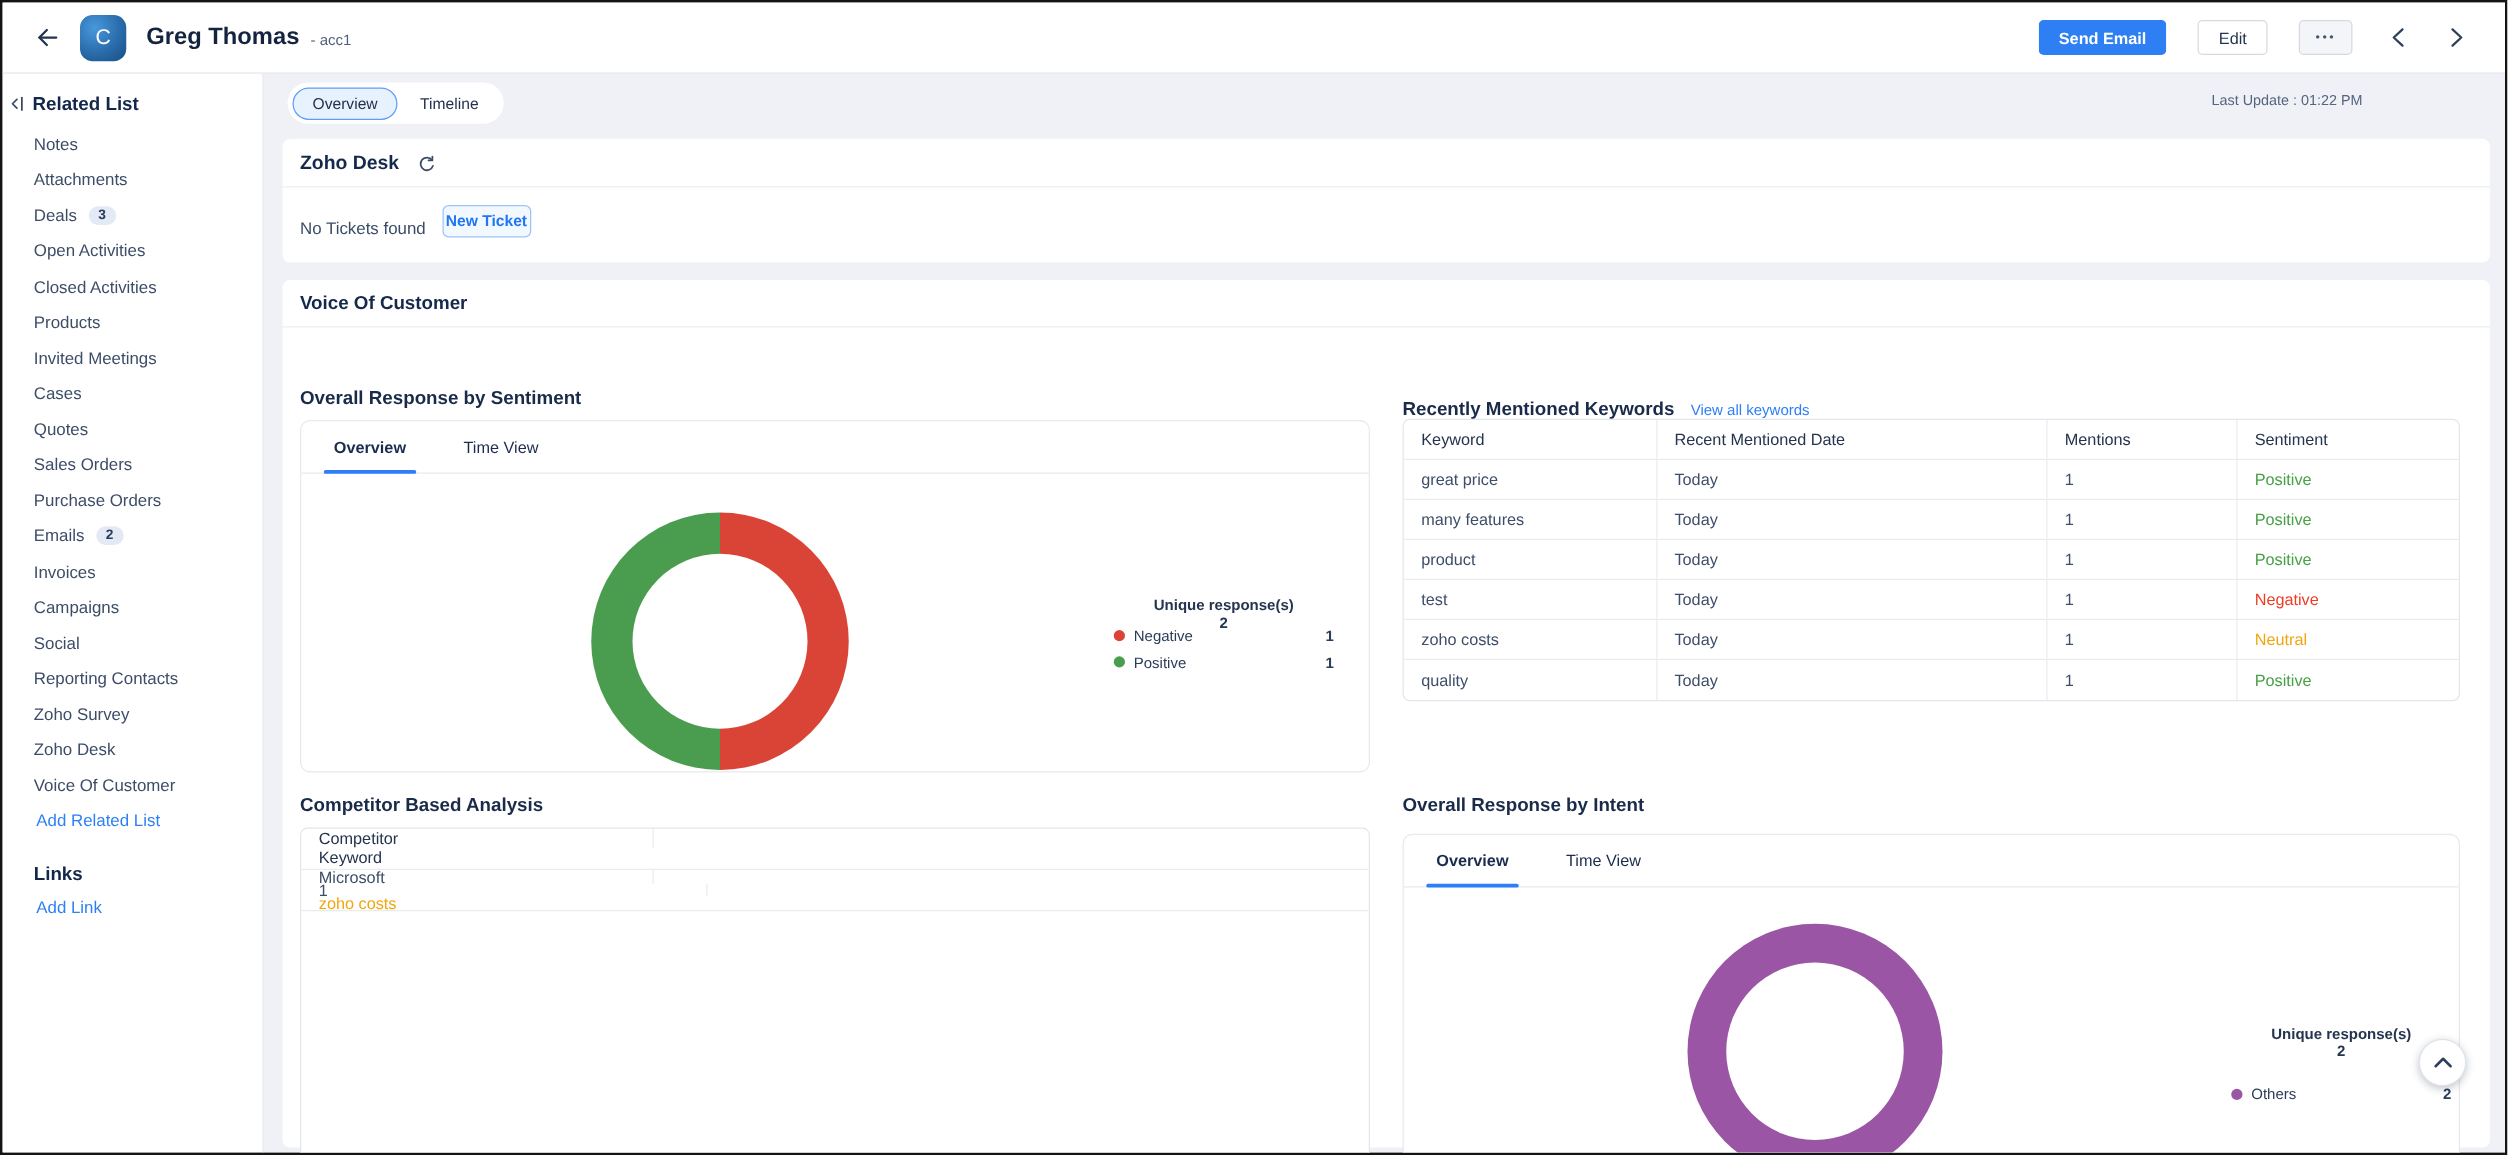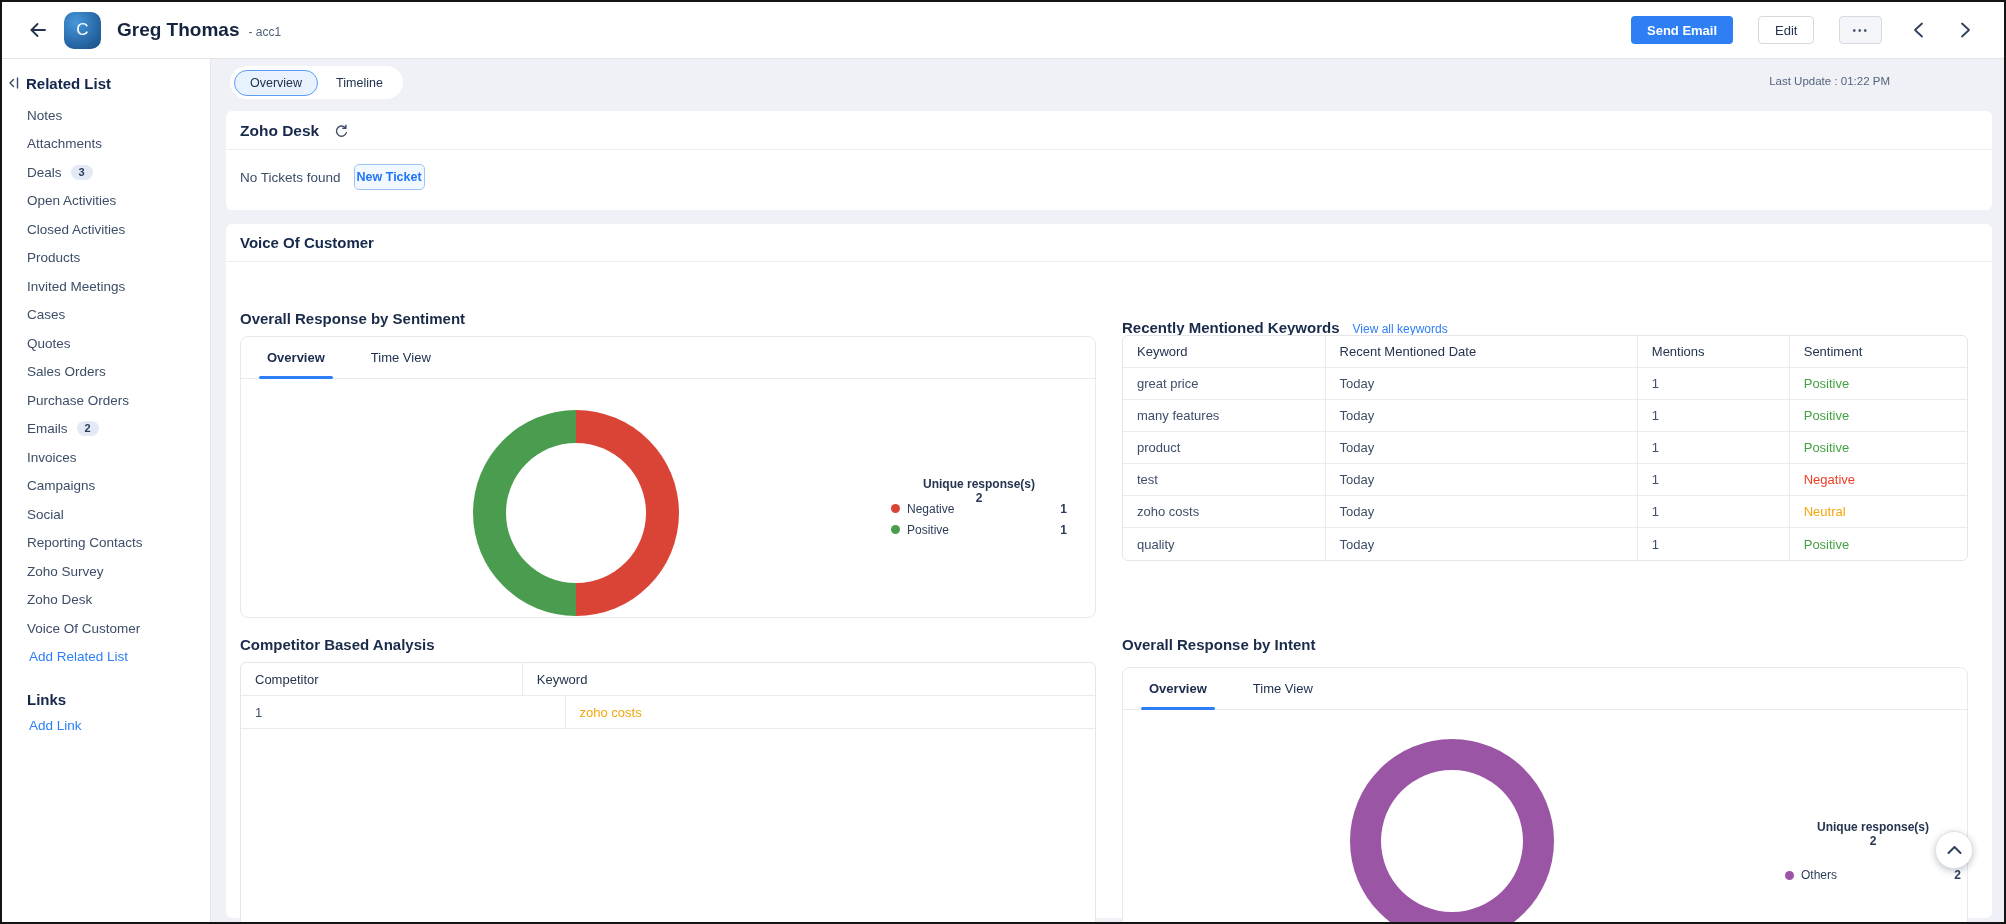--- a/index.html
+++ b/index.html
@@ -36,21 +36,21 @@
   .strip-tabs { position:absolute; left:19px; top:7px; height:33px; background:#fff; border-radius:17px; padding:3px 4px; display:flex; align-items:center; gap:2px; }
   .pill { font-size:12.5px; color:#22324d; padding:5px 15px; border-radius:14px; cursor:pointer; border:1px solid transparent; }
   .pill.active { background:#e8f2fe; border-color:#5e9df3; }
   .last-update { position:absolute; right:114px; top:16px; font-size:11.5px; color:#54657e; }
 
   .card { position:absolute; background:#fff; border-radius:6px; }
   .card-desk { left:15px; top:52px; width:1766px; height:99px; }
   .card-desk-title { display:flex; align-items:center; padding:11px 14px 9px 14px; border-bottom:1px solid #eceef2; }
   .card-desk-title .t { font-size:15.5px; font-weight:bold; color:#16294a; }
   .refresh { margin-left:15px; color:#3c4c66; cursor:pointer; display:flex; }
-  .desk-body { display:flex; align-items:center; padding:14px 14px; }
+  .desk-body { display:flex; align-items:flex-end; padding:14px 14px; }
   .desk-empty { font-size:13.5px; color:#3b4c66; }
   .btn-ticket { margin-left:13px; background:#f2f8ff; border:1px solid #9dc4f5; color:#2176f5; font-size:12.5px; font-weight:bold; border-radius:5px; padding:5px 2px; cursor:pointer; }
 
   .card-voc { left:15px; top:165px; width:1766px; height:694px; }
   .voc-title { font-size:15px; font-weight:bold; color:#15294b; padding:10px 14px; border-bottom:1px solid #eceef2; }
   .voc-body { position:relative; width:100%; height:calc(100% - 35px); }
 
   .sec-heading { position:absolute; font-size:15px; font-weight:bold; color:#1a2b4a; }
   .kw-link { font-size:12px; font-weight:normal; color:#2d7ff7; margin-left:13px; cursor:pointer; }
 
@@ -77,21 +77,21 @@
   
   .tbl { position:absolute; border:1px solid #e3e6ea; border-radius:6px; background:#fff; overflow:hidden; }
   .tbl-row { display:flex; border-bottom:1px solid #e9ebef; }
   .tbl-row:last-child { border-bottom:none; }
   .tbl-cell { padding:0 14px; display:flex; align-items:center; font-size:13px; color:#3e4e68; border-right:1px solid #e9ebef; overflow:hidden; white-space:nowrap; }
   .tbl-cell:last-child { border-right:none; }
   .tbl-head .tbl-cell { color:#24344e; }
   .kw-tbl .tbl-row { height:32px; }
   .kw-c1 { width:24%; } .kw-c2 { width:37%; } .kw-c3 { width:18%; } .kw-c4 { width:21%; }
   .comp-wrap { position:absolute; border:1px solid #e3e6ea; border-radius:6px; background:#fff; overflow:hidden; }
-  .comp-tbl .tbl-row { height:33px; }
+  .comp-tbl .tbl-row { height:33px;flex-direction:column; }
   .comp-tbl .tbl-row:last-child { border-bottom:1px solid #e9ebef; }
   .cp-c1 { width:33%; } .cp-c2 { width:38%; } .cp-c3 { width:29%; }
 
   .scroll-top { position:absolute; left:1724px; top:772px; width:38px; height:38px; border-radius:50%; background:#fff; border:1px solid #dfe3e8; box-shadow:0 2px 7px rgba(31,45,70,.28); display:flex; align-items:center; justify-content:center; cursor:pointer; color:#2e3f5c; }
 
   svg { display:block; }
 </style>
 </head>
 <body>
 
@@ -306,20 +306,21 @@
         </div>
 
         <div class="sec-heading" style="left:14px; top:374px;">Competitor Based Analysis</div>
         <div class="comp-wrap" style="left:14px; top:400px; width:856px; height:284px;">
           <div class="comp-tbl">
             <div class="tbl-row tbl-head">
               <span class="tbl-cell cp-c1">Competitor</span>
               <span class="tbl-cell cp-c3">Keyword</span>
             </div>
             <div class="tbl-row">
+              <span class="tbl-cell cp-c1">Microsoft</span>
               <span class="tbl-cell cp-c2">1</span>
               <span class="tbl-cell cp-c3" style="color: rgb(242, 166, 13);">zoho costs</span>
             </div>
           </div>
         </div>
 
         <div class="sec-heading" style="left:896px; top:374px;">Overall Response by Intent</div>
         <div class="chart-card" style="left:896px; top:405px; width:846px; height:279px;">
           <div class="cc-tabs">
             <span class="cc-tab active">Overview</span>

